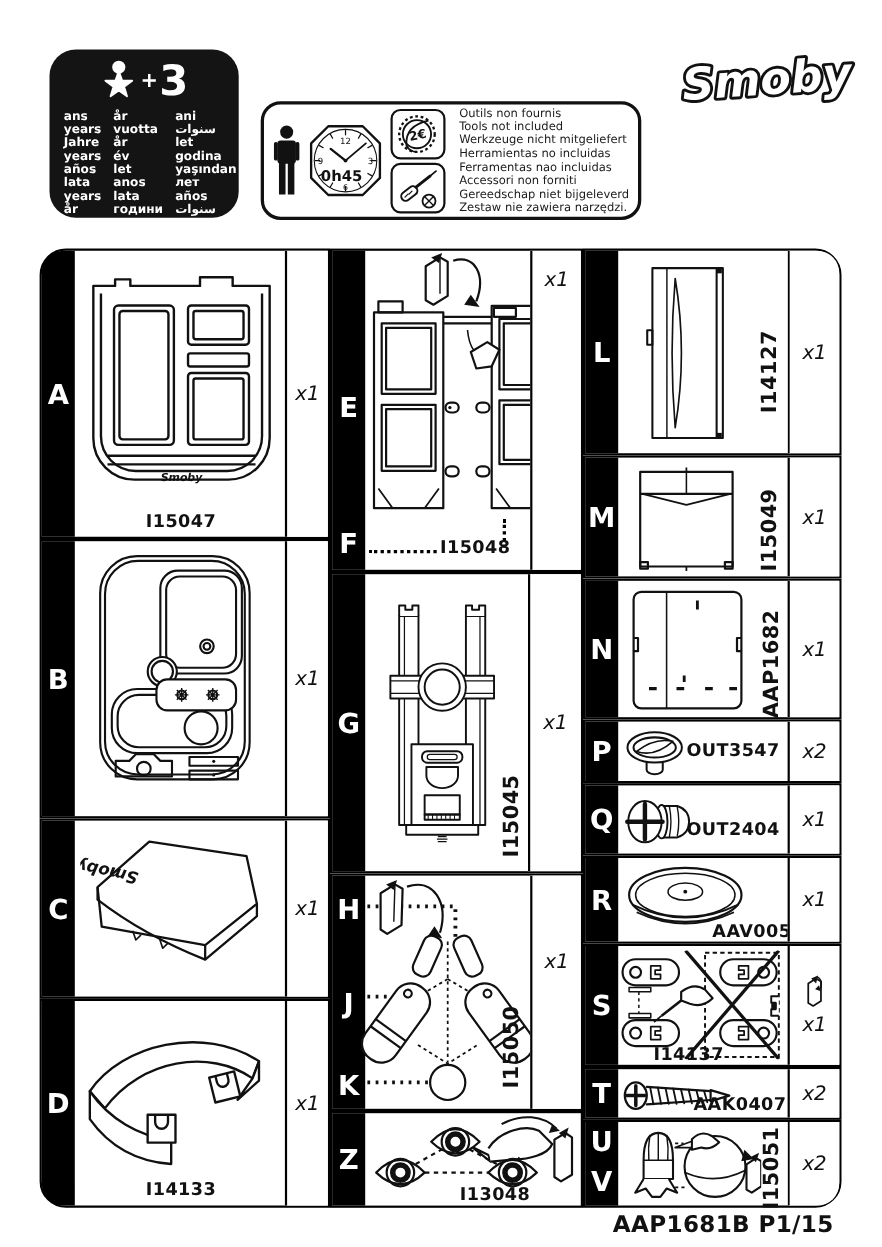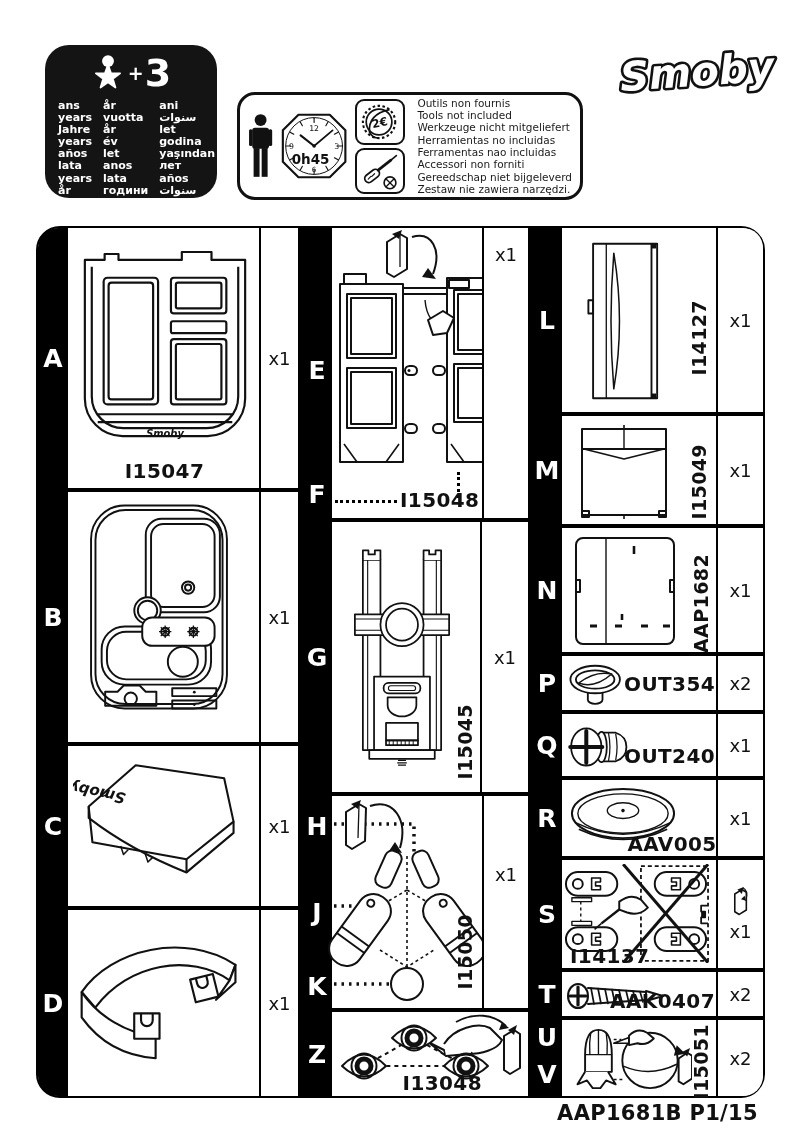--- a/index.html
+++ b/index.html
@@ -28,26 +28,26 @@
   .logo{position:absolute;left:612px;top:42px;width:170px;height:60px;}
 
   
   .grid{position:absolute;left:36px;top:226px;width:729px;height:872px;}
   .cell{position:absolute;border:2.5px solid #000;box-sizing:border-box;background:#fff;}
   .strip{position:absolute;left:0;top:0;bottom:0;width:30px;background:#000;color:#fff;
          display:flex;align-items:center;justify-content:center;font-weight:bold;font-size:25px;}
   .strip.multi{display:block;}
   .strip.multi span{position:absolute;left:0;right:0;text-align:center;}
   .qtycol{position:absolute;right:0;top:0;bottom:0;border-left:2.5px solid #000;display:flex;
-          align-items:center;justify-content:center;font-size:18px;background:#fff;}
+          align-items:center;justify-content:center;font-size:18px;background:#fff;font-style:italic;}
   .qtycol.topalign{align-items:flex-start;padding-top:16px;box-sizing:border-box;}
   .qtycol.hjk{align-items:flex-start;padding-top:68px;box-sizing:border-box;}
   .qtycol.stack{flex-direction:column;gap:3px;}
   .art{position:absolute;}
-  .code{position:absolute;font-weight:bold;font-size:20px;letter-spacing:0.4px;white-space:nowrap;}
+  .code{position:absolute;font-weight:bold;font-size:16px;letter-spacing:0.4px;white-space:nowrap;}
   .code.center{text-align:center;}
   .code.vert{writing-mode:vertical-rl;transform:rotate(180deg);font-size:19px;}
   .dot-h{position:absolute;border-top:3.5px dotted #000;}
   .dot-v{position:absolute;border-left:3.5px dotted #000;}
 
   .corner-tl{border-top-left-radius:24px;}
   .corner-bl{border-bottom-left-radius:24px;}
   .corner-tr{border-top-right-radius:24px;}
   .corner-br{border-bottom-right-radius:24px;}
   .strip.r-tl{border-top-left-radius:20px;}
@@ -287,20 +287,21 @@
         <path d="M166,62 L172,46 L172,64 L152,82 Z" fill="#fff"></path>
         <path d="M68,96 v26 h26 v-26 z" fill="#fff"></path>
             <path d="M75,96 v7 a6,6 0 0 0 12,0 v-7"></path>
         <g transform="rotate(-14 140 70)">
               <path d="M128,58 v24 h24 v-24 z" fill="#fff"></path>
               <path d="M134,58 v6 a5.5,5.5 0 0 0 11,0 v-6"></path>
             </g>
       </g>
         </svg>
     </div>
+    <div class="code center" style="left:30px;right:37px;bottom:6px">I14133</div>
     <div class="qtycol" style="width:37px">
         <span>x1</span>
       </div>
   </div>
 
   <div class="cell" style="left:264px;top:0;width:230px;height:294px">
     <div class="strip multi">
       <span style="top:128px">E</span>
       <span style="top:252px">F</span>
     </div>
@@ -628,21 +629,21 @@
         <line x1="60" y1="0" x2="146" y2="100" stroke-width="3"></line>
             <line x1="146" y1="0" x2="60" y2="100" stroke-width="3"></line>
         <path d="M146,42 h-7 v6 h4 v6 h-4 v6 h7" fill="#fff" stroke-width="1.8"></path>
             <rect x="139" y="48" width="5" height="6" fill="#111" stroke="none"></rect>
         <path d="M56,38 q12,-9 22,-2 l7,8 q-9,9 -21,5 l-8,-3 z" fill="#fff"></path>
         <path d="M56,46 L38,60" stroke-width="2.5"></path>
             <path d="M38,60 l-7,6" stroke-width="1.6"></path>
       </g>
         </svg>
     </div>
-    <div class="code" style="left:38px;bottom:0">I14137</div>
+    <div class="code" style="left:62px;bottom:0">I14137</div>
     <div class="qtycol stack" style="width:45px">
       <svg width="18" height="32" viewBox="0 0 20 36">
         <g stroke="#111" stroke-width="1.8" fill="none" stroke-linejoin="round">
           <path d="M3,9 l8,-5 l5,3 v20 l-8,5 l-5,-3 z" fill="#fff"></path>
           <path d="M6,4 l7,-3 l-2,8 z" fill="#111" stroke="none"></path>
           <path d="M12,2 q6,3 4,12" stroke-width="1.4"></path>
           <path d="M14,11 l2,6 l-6,-2 z" fill="#111" stroke="none"></path>
         </g>
       </svg>
       <span>x1</span>

